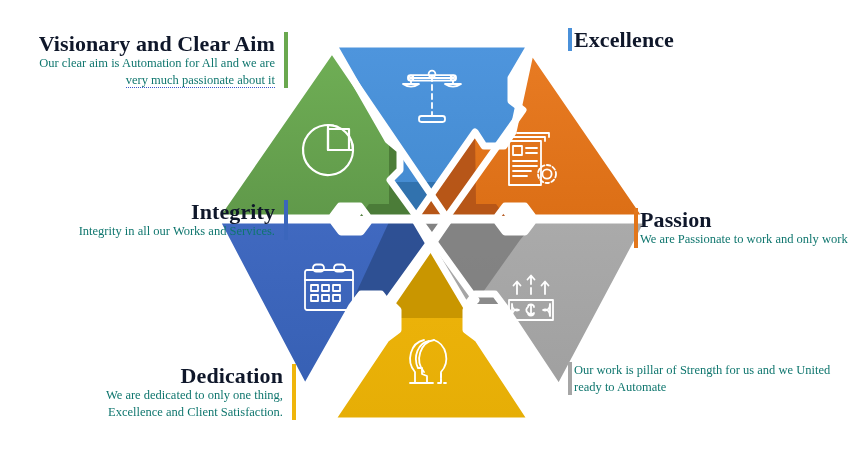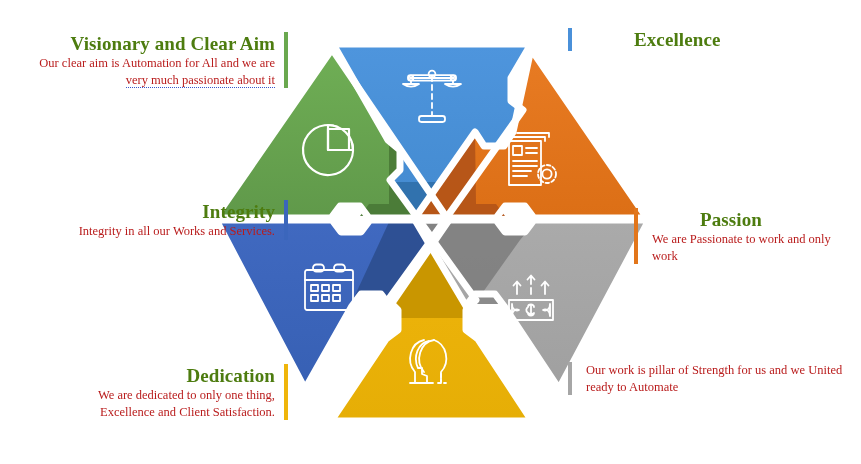--- a/index.html
+++ b/index.html
@@ -11,49 +11,48 @@
     overflow:hidden;
   }
   .stage{position:absolute;left:0;top:0;width:861px;height:464px;}
 
   
   .callout{position:absolute;display:flex;align-items:stretch;}
   .callout .bar{width:4px;flex:0 0 4px;}
   .callout .txt{display:flex;flex-direction:column;justify-content:flex-start;}
   .callout .title{
     font-weight:bold;
-    font-size:19px;
+    font-size:22px;
     line-height:23px;
-    color:#4d7c0f;
+    color:#0f172a;
     letter-spacing:.1px;
     white-space:nowrap;
-    margin-left:48px;
   }
   .callout .desc{
     font-size:12.5px;
     line-height:16.5px;
-    color:#b91c1c;
+    color:#0f766e;
   }
 
   
   .callout.right-align{flex-direction:row;}
   .callout.right-align .txt{align-items:flex-end;text-align:right;padding-right:9px;order:0;}
   .callout.right-align .bar{order:1;}
 
   
-  .callout.left-align .txt{align-items:flex-start;text-align:left;padding-left:14px;}
+  .callout.left-align .txt{align-items:flex-start;text-align:left;padding-left:2px;}
 
   
   #c-visionary{left:20px;  top:32px;  width:268px;}
   #c-visionary .txt{width:255px;}
 
   #c-integrity{left:40px;  top:200px; width:248px;justify-content:space-between;}
   #c-integrity .txt{width:235px;}
 
-  #c-dedication{left:80px; top:364px; width:208px;}
+  #c-dedication{left:88px; top:364px; width:208px;}
   #c-dedication .txt{width:195px;}
 
   #c-excellence{left:568px;top:28px;  width:290px;}
   #c-excellence .txt{width:277px;}
 
   #c-passion{left:634px;  top:208px; width:224px;}
   #c-passion .txt{width:211px;}
 
   #c-team{left:568px;     top:362px; width:290px;}
   #c-team .txt{width:277px;}

